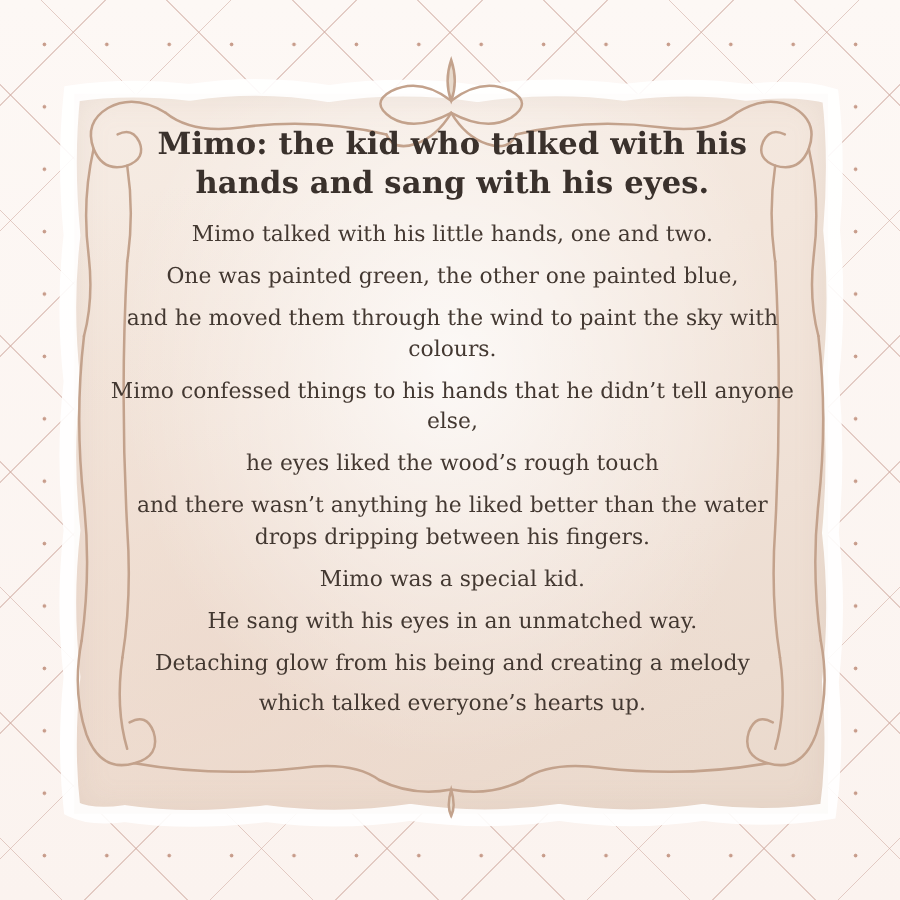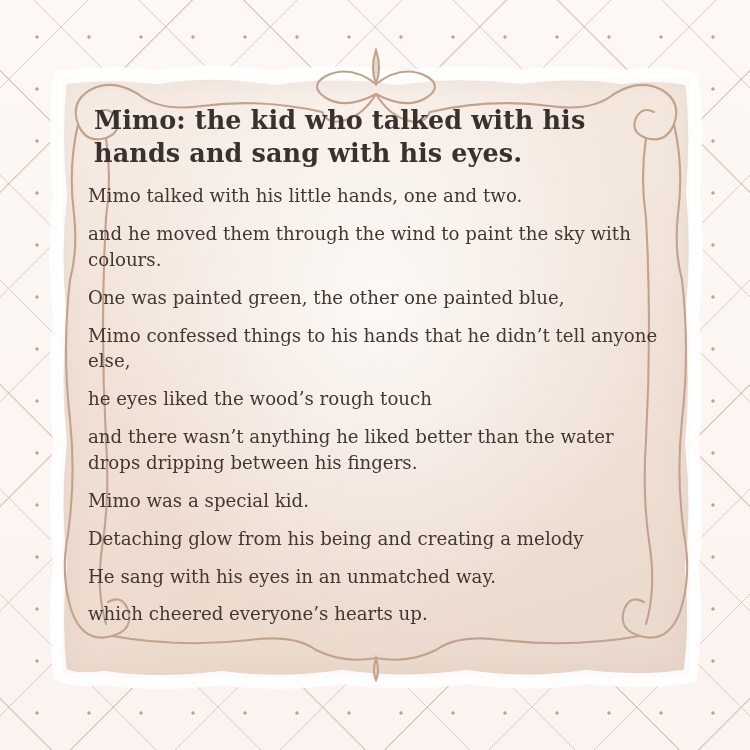--- a/index.html
+++ b/index.html
@@ -87,37 +87,38 @@
     height: 672px;
     pointer-events: none;
   }
 
   
   .poem {
     position: absolute;
     left: 82px;
     top: 104px;
     width: 590px;
+    text-align: center;
     color: #3d342f;
   }
   .poem-title {
     font-family: "DejaVu Serif", "Liberation Serif", serif;
     font-weight: bold;
     font-size: 25.5px;
     line-height: 1.28;
     letter-spacing: 0.1px;
     color: #3a312c;
     margin: 0 12px 14px 12px;
   }
   .poem-line {
     font-family: "DejaVu Serif", "Liberation Serif", serif;
     font-size: 18.2px;
     line-height: 1.42;
     color: #433831;
-    margin: 12px 0 9px 0;
+    margin: 0 0 9px 0;
     padding: 0 6px;
   }
 </style>
 </head>
 <body>
 
 <div class="page">
 
   <div class="lattice-dots"></div>
 
@@ -209,24 +210,24 @@
       <path d="M600 608 Q532 620 462 612 Q418 606 396 622"></path>
 
       <path d="M276 622 Q304 636 336 630 Q368 636 396 622"></path>
       <path d="M336 630 Q332 644 336 652 Q340 644 336 630 Z" fill="#e8dbcd"></path>
     </g>
   </svg>
 
   <div class="poem">
     <h1 class="poem-title">Mimo: the kid who talked with his hands and sang with his eyes.</h1>
     <p class="poem-line">Mimo talked with his little hands, one and two.</p>
+    <p class="poem-line">One was painted green, the other one painted blue,</p>
     <p class="poem-line">and he moved them through the wind to paint the sky with colours.</p>
-    <p class="poem-line">One was painted green, the other one painted blue,</p>
     <p class="poem-line">Mimo confessed things to his hands that he didn’t tell anyone else,</p>
     <p class="poem-line">he eyes liked the wood’s rough touch</p>
     <p class="poem-line">and there wasn’t anything he liked better than the water drops dripping between his fingers.</p>
     <p class="poem-line">Mimo was a special kid.</p>
+    <p class="poem-line">He sang with his eyes in an unmatched way.</p>
     <p class="poem-line">Detaching glow from his being and creating a melody</p>
-    <p class="poem-line">He sang with his eyes in an unmatched way.</p>
-    <p class="poem-line">which cheered everyone’s hearts up.</p>
+    <p class="poem-line">which talked everyone’s hearts up.</p>
   </div>
 
 </div>
 
 </body></html>

